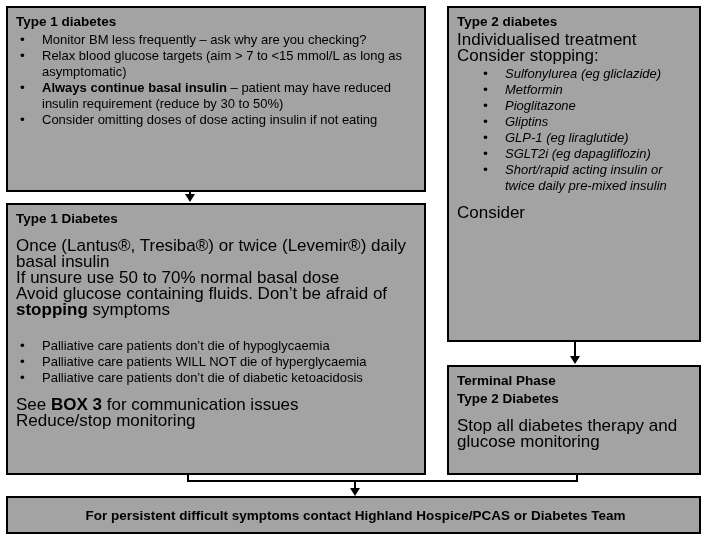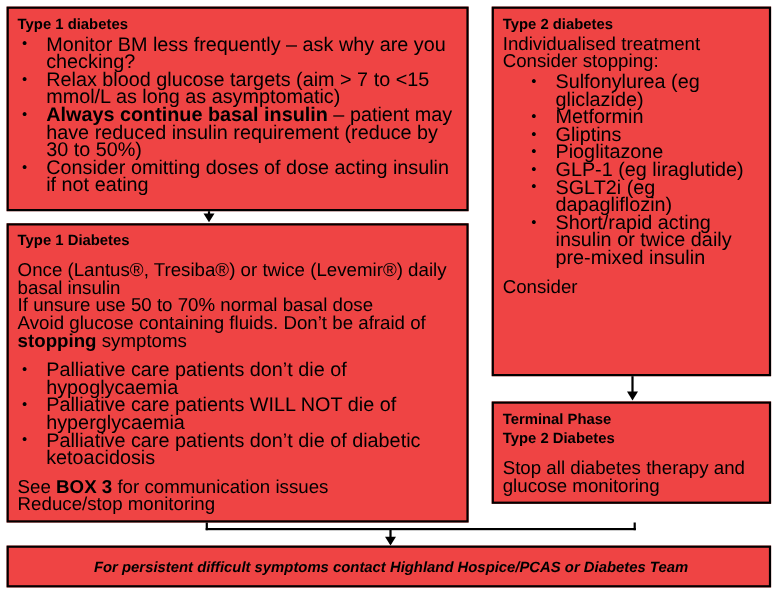--- a/index.html
+++ b/index.html
@@ -18,65 +18,65 @@
   .canvas {
     position: absolute;
     left: 0; top: 0;
     width: 709px;
     height: 540px;
   }
   .box {
     position: absolute;
     border: 2px solid #000000;
     box-sizing: border-box;
-    background: #ef4444;
+    background: #a3a3a3;
     padding: 6px 4px 6px 8px;
   }
   .box-title {
     font-weight: bold;
     font-size: 13.5px;
     line-height: 16px;
     margin: 0 0 2px 0;
   }
   .para {
     font-size: 17px;
     line-height: 16px;
     margin: 0;
   }
   .para.spaced { margin-top: 11px; }
   ul.bul {
     margin: 2px 0 0 0;
     padding: 0 0 0 0;
     list-style: none;
   }
-  ul.bul.indent { margin-left: 22px; }
+  ul.bul.indent { margin-left: 22px; font-style: italic; }
   ul.bul li {
     position: relative;
-    font-size: 18px;
+    font-size: 13px;
     line-height: 16px;
     padding-left: 26px;
     margin: 0 0 0 0;
   }
   ul.bul li::before {
     content: "\2022";
     position: absolute;
     left: 4px;
     top: 0;
     font-size: 13.5px;
     line-height: 16px;
   }
   .b { font-weight: bold; }
 
   
   #box-type1      { left: 6px;   top: 6px;   width: 420px; height: 186px; }
   #box-type2      { left: 447px; top: 6px;   width: 254px; height: 336px; }
   #box-terminal1  { left: 6px;   top: 203px; width: 420px; height: 272px; }
-  #box-terminal2  { left: 447px; top: 365px; width: 254px; height: 93px; }
+  #box-terminal2  { left: 447px; top: 365px; width: 254px; height: 110px; }
   #box-footer     { left: 6px;   top: 496px; width: 695px; height: 38px;
-                    display: flex; align-items: center; justify-content: flex-start; font-style: italic; }
+                    display: flex; align-items: center; justify-content: flex-start; }
   #box-footer .footer-text {
     font-weight: bold;
     font-size: 13.5px;
     text-align: center;
     width: 100%;
   }
 
   
   .vline {
     position: absolute;
@@ -123,35 +123,35 @@
     </ul>
   </div>
 
   <div class="box" id="box-type2">
     <div class="box-title">Type 2 diabetes</div>
     <p class="para">Individualised treatment</p>
     <p class="para">Consider stopping:</p>
     <ul class="bul indent">
       <li>Sulfonylurea (eg gliclazide)</li>
       <li>Metformin</li>
+      <li>Pioglitazone</li>
       <li>Gliptins</li>
-      <li>Pioglitazone</li>
       <li>GLP-1 (eg liraglutide)</li>
       <li>SGLT2i (eg dapagliflozin)</li>
       <li>Short/rapid acting insulin or twice daily pre-mixed insulin</li>
     </ul>
     <p class="para spaced">Consider</p>
   </div>
 
   <div class="box" id="box-terminal1">
     <div class="box-title">Type 1 Diabetes</div>
     <p class="para spaced">Once (Lantus®, Tresiba®) or twice (Levemir®) daily basal insulin</p>
     <p class="para">If unsure use 50 to 70% normal basal dose</p>
     <p class="para"><span>Avoid glucose containing fluids. Don’t be afraid of </span><span class="b">stopping</span><span> symptoms</span></p>
-    <ul class="bul" style="margin-top:10px">
+    <ul class="bul" style="margin-top:20px">
       <li>Palliative care patients don’t die of hypoglycaemia</li>
       <li>Palliative care patients WILL NOT die of hyperglycaemia</li>
       <li>Palliative care patients don’t die of diabetic ketoacidosis</li>
     </ul>
     <p class="para spaced"><span>See </span><span class="b">BOX 3</span><span> for communication issues</span></p>
     <p class="para">Reduce/stop monitoring</p>
   </div>
 
   <div class="box" id="box-terminal2">
     <div class="box-title">Terminal Phase</div>

